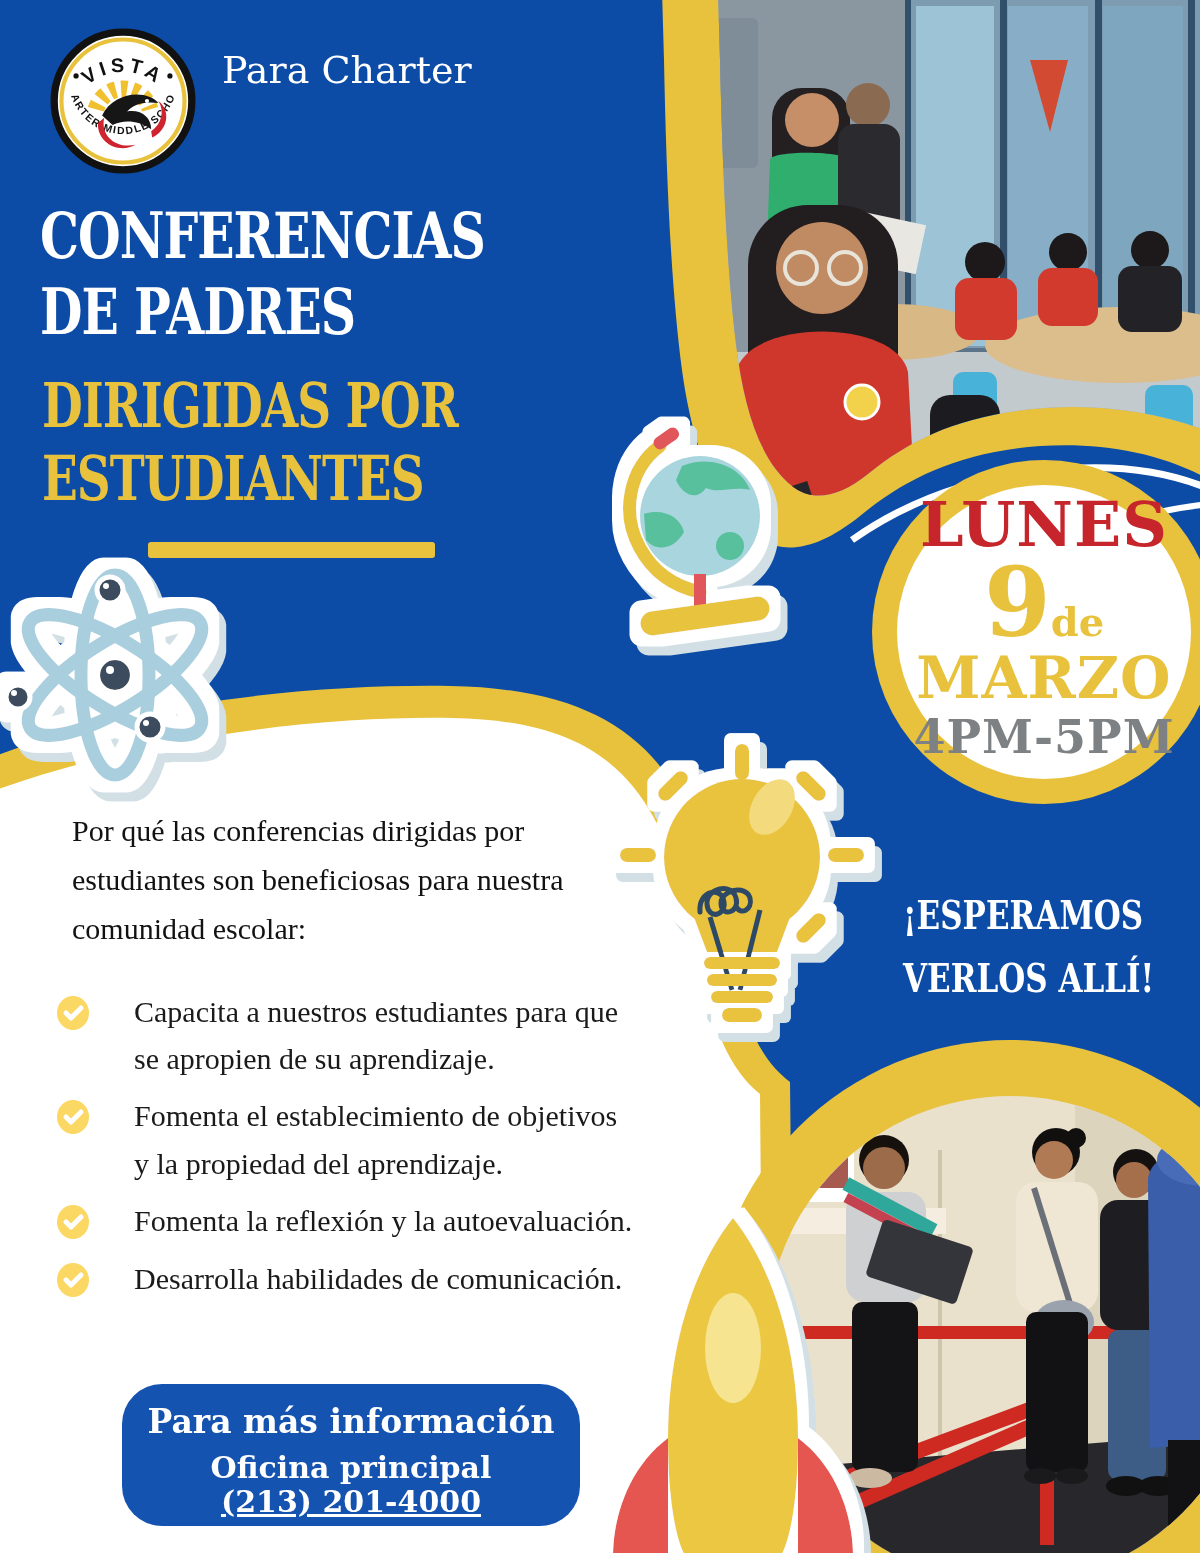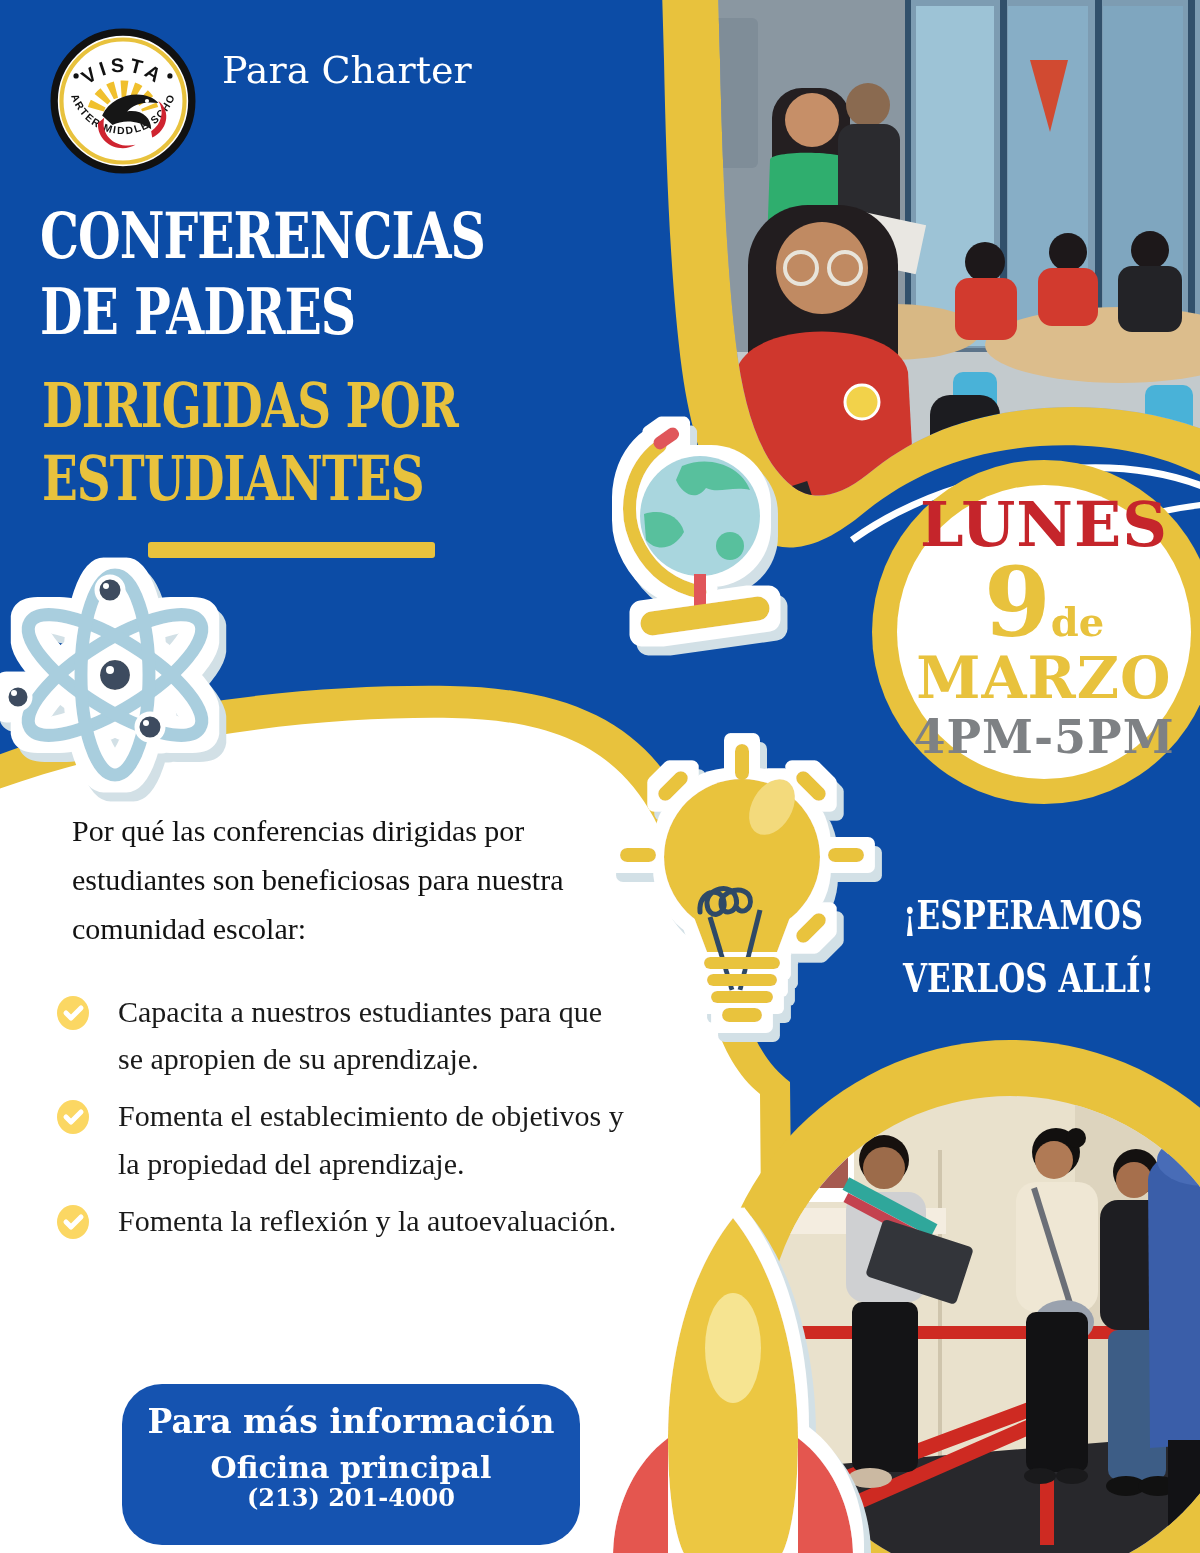--- a/index.html
+++ b/index.html
@@ -24,32 +24,32 @@
   .b-numrow{ margin-top:-4px; }
   .b-num   { font-size:96px; }
   .b-de    { font-size:40px; }
   .b-month { font-size:58px; margin-top:-6px; letter-spacing:1px; }
   .b-time  { font-size:46px; margin-top:4px; letter-spacing:1px; }
 
   .content { left:72px; top:806px; width:562px; }
   .intro { font-family:"Liberation Serif",serif; font-weight:normal; color:#121212;
            font-size:30px; line-height:1.64; }
   .bullets { list-style:none; margin:34px 0 0 -16px; padding:0; }
-  .bullets li { display:flex; gap:28px; margin-bottom:10px; color:#1a1a1a;
+  .bullets li { display:flex; gap:44px; margin-bottom:10px; color:#1a1a1a;
                 font-family:"Liberation Serif",serif; font-size:30px; line-height:1.58; }
   .chk { flex:none; width:34px; height:34px; margin-top:8px; }
 
   .cta { left:903px; top:884px; color:#ffffff; font-size:31px; line-height:1.62;
          transform:scaleY(1.25); transform-origin:top left; white-space:nowrap; }
 
-  .info-box { left:122px; top:1384px; width:458px; height:161px; border-radius:40px;
+  .info-box { left:122px; top:1384px; width:458px; height:142px; border-radius:40px;
               background:#1553b0; color:#ffffff; text-align:center; }
   .ib1 { font-size:33px; font-weight:bold; margin-top:18px; }
   .ib2 { font-size:30px; font-weight:bold; margin-top:10px; line-height:1.12; }
-  .ib3 { font-size:24px; font-weight:bold; line-height:1.12; }
+  .ib3 { font-size:30px; font-weight:bold; line-height:1.12;text-decoration:underline; }
 </style>
 </head>
 <body>
 
 <div class="page">
 
   <svg class="bg" width="1200" height="1553" viewBox="0 0 1200 1553">
     <defs>
       <filter id="sticker" x="-30%" y="-30%" width="170%" height="170%">
         <feMorphology in="SourceAlpha" operator="dilate" radius="11" result="dil"></feMorphology>
@@ -301,20 +301,27 @@
           </svg>
         <span>Fomenta el establecimiento de objetivos y la propiedad del aprendizaje.</span>
       </li>
       <li>
         <svg class="chk" viewBox="0 0 34 34">
             <ellipse cx="17" cy="17" rx="16" ry="17" fill="#fbd763"></ellipse>
             <path d="M 10,17 L 15,22 L 25,12" stroke="#ffffff" stroke-width="5" fill="none" stroke-linecap="round" stroke-linejoin="round"></path>
           </svg>
         <span>Fomenta la reflexión y la autoevaluación.</span>
       </li>
+      <li>
+        <svg class="chk" viewBox="0 0 34 34">
+            <ellipse cx="17" cy="17" rx="16" ry="17" fill="#fbd763"></ellipse>
+            <path d="M 10,17 L 15,22 L 25,12" stroke="#ffffff" stroke-width="5" fill="none" stroke-linecap="round" stroke-linejoin="round"></path>
+          </svg>
+        <span>Desarrolla habilidades de comunicación.</span>
+      </li>
     </ul>
   </div>
 
   <div class="layer cta slab">
     <div>¡ESPERAMOS</div>
     <div>VERLOS ALLÍ!</div>
   </div>
 
   <div class="layer info-box">
     <div class="ib1">Para más información</div>

